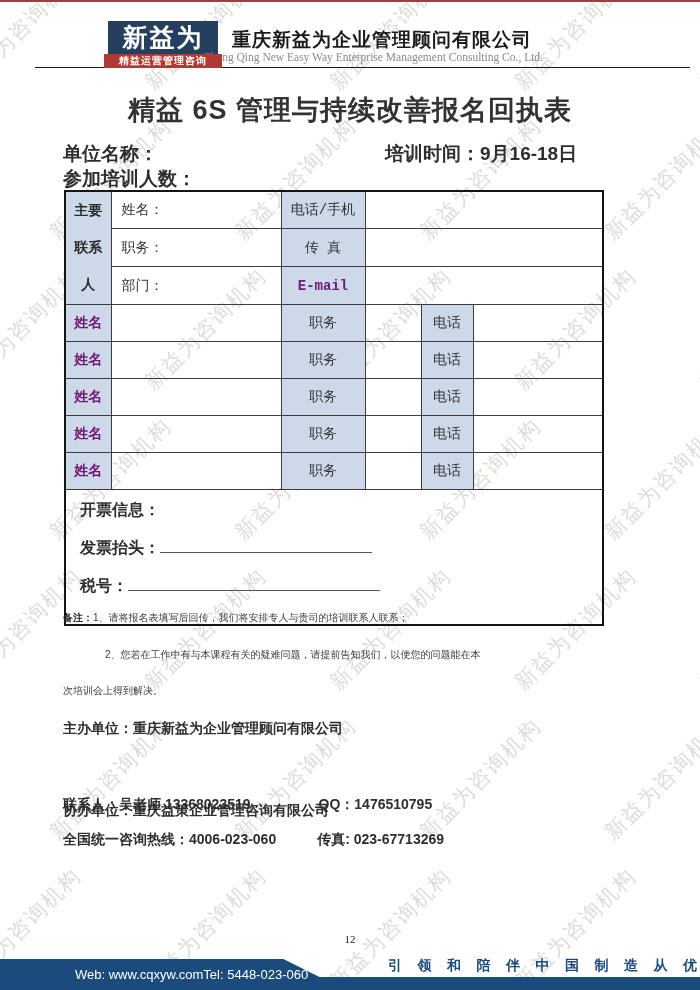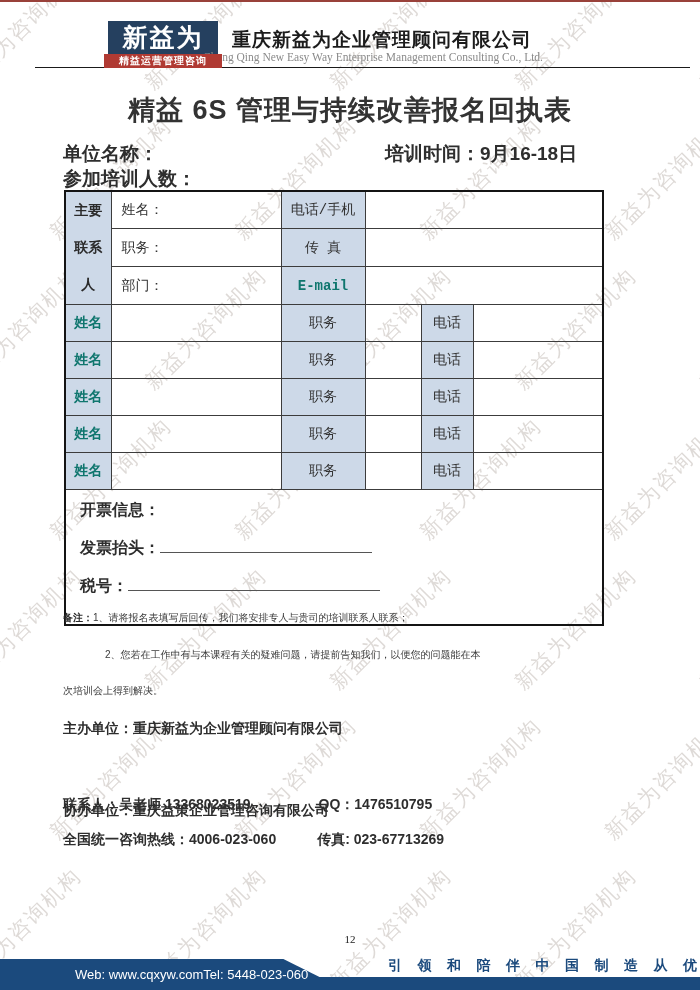--- a/index.html
+++ b/index.html
@@ -57,21 +57,21 @@
   td{
     border:1px solid #3c3c3c;
     font-size:14px;color:#333;
     padding:0;vertical-align:middle;
     overflow:hidden;
   }
   #reg-table{border:2px solid #141414;}
   .cell-blue{background:#cdd9e8;font-family:Liberation Mono, monospace;}
   .cell-center{text-align:center;}
   .cell-left{text-align:left;padding-left:10px;}
-  .cell-bold{font-weight:bold;color:#0f766e;}
+  .cell-bold{font-weight:bold;color:#701a75;}
   .contact-group{
     display:flex;flex-direction:column;justify-content:space-around;
     align-items:center;height:112px;font-weight:bold;color:#2b2b2b;
   }
   tr.r-contact{height:37px;}
   tr.r-attendee{height:37px;}
   tr.r-invoice{height:112px;}
   .invoice-inner{padding:10px 14px;}
   .invoice-line{margin-bottom:17px;font-size:16px;font-weight:bold;color:#2e2e2e;white-space:nowrap;}
   .u-line{display:inline-block;border-bottom:1.5px solid #555;height:14px;vertical-align:baseline;}

